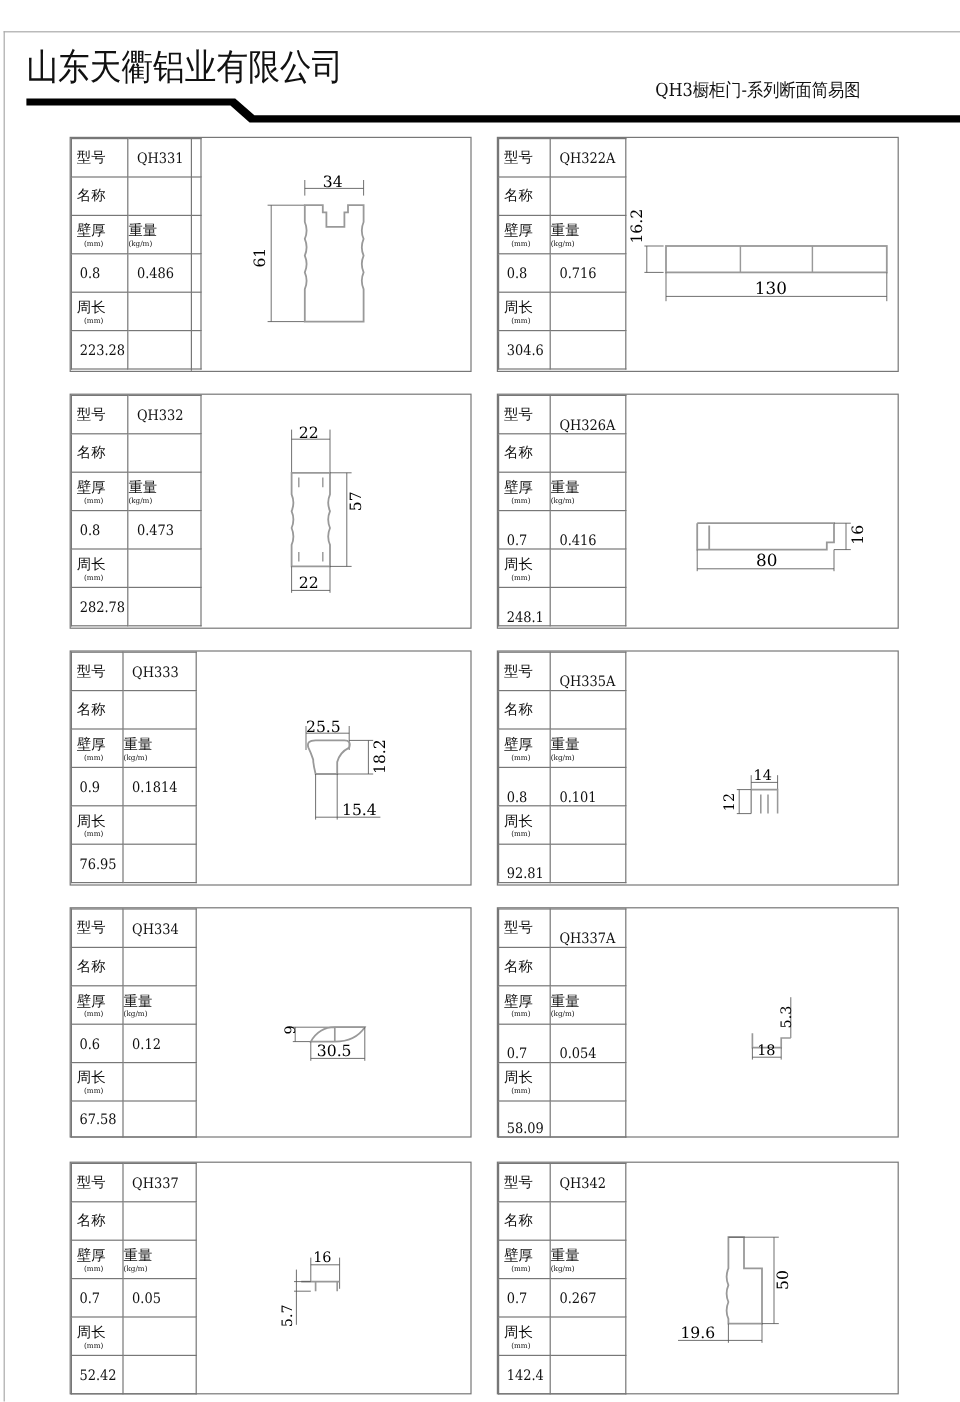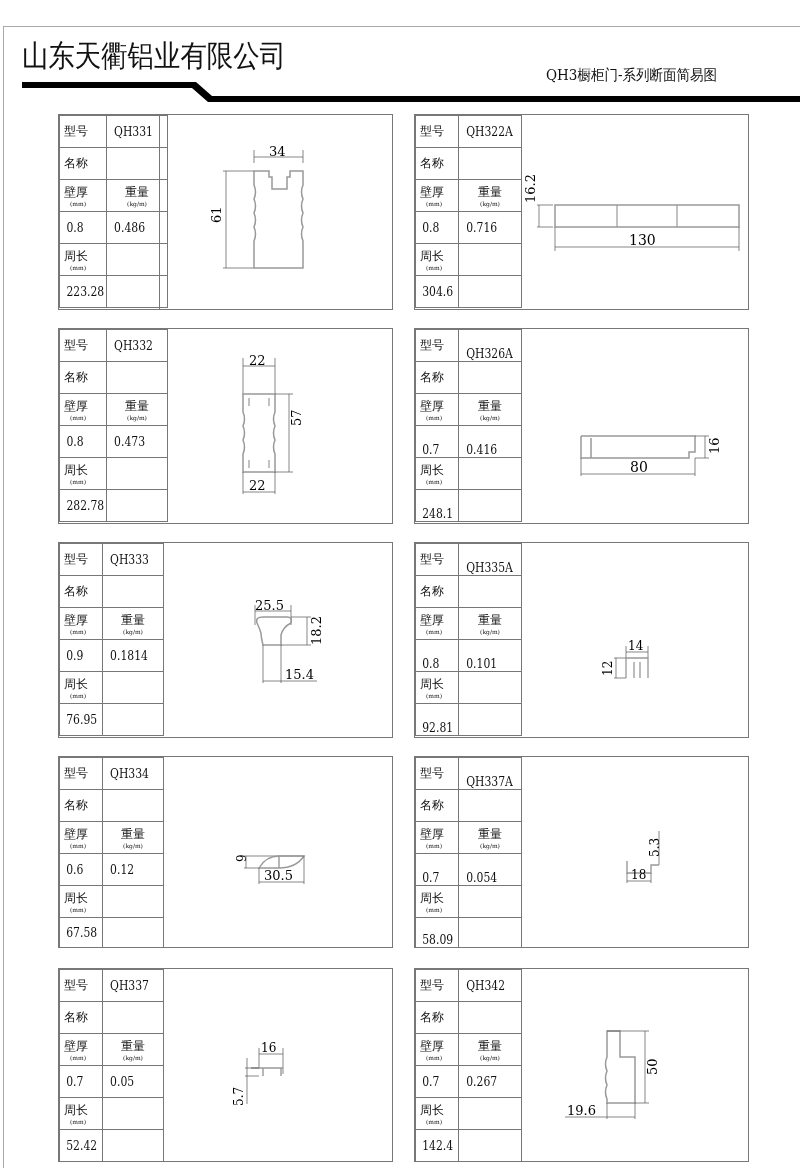--- a/index.html
+++ b/index.html
@@ -6,21 +6,21 @@
   body { width: 800px; height: 1168px; position: relative; overflow: hidden; font-family: "DejaVu Serif", "Liberation Serif", serif; color: #111; }
   .page-frame { position: absolute; left: 3px; top: 26px; width: 800px; height: 1150px; border-top: 1px solid #aaa; border-left: 1px solid #aaa; }
   .company { position: absolute; left: 22px; top: 36px; font-size: 30px; letter-spacing: 0px; transform: scaleX(0.88); transform-origin: left center; font-family: "DejaVu Serif", serif; }
   .subtitle { position: absolute; left: 546px; top: 66px; font-size: 15px; transform: scaleX(0.9); transform-origin: left center; }
   .header-line { position: absolute; left: 0; top: 0; }
   .card { position: absolute; border: 1px solid #777; background: #fff; }
   .card table { border-collapse: collapse; position: absolute; left: 0; top: 0; }
   .card td { border: 1px solid #777; padding: 0; vertical-align: middle; font-size: 12px; }
   .lbl { font-size: 14px; padding-left: 4px !important; font-family: "DejaVu Serif", serif; }
   .lbl-sub { display:block; font-size: 6px; line-height: 6px; margin-left: 6px; }
-  .wt-lbl { text-align: center; font-size: 14px; }
+  .wt-lbl { font-size: 14px; }
   .wt-sub { display:block; font-size: 6px; line-height: 6px; }
   .val { font-size: 12px; padding-left: 4px !important; font-family: "DejaVu Serif", serif; transform: scaleX(0.9); }
   .drawing { position: absolute; }
   svg text { font-family: "DejaVu Serif", serif; }
 </style>
 </head>
 <body>
 
 <div class="page-frame"></div>
 

